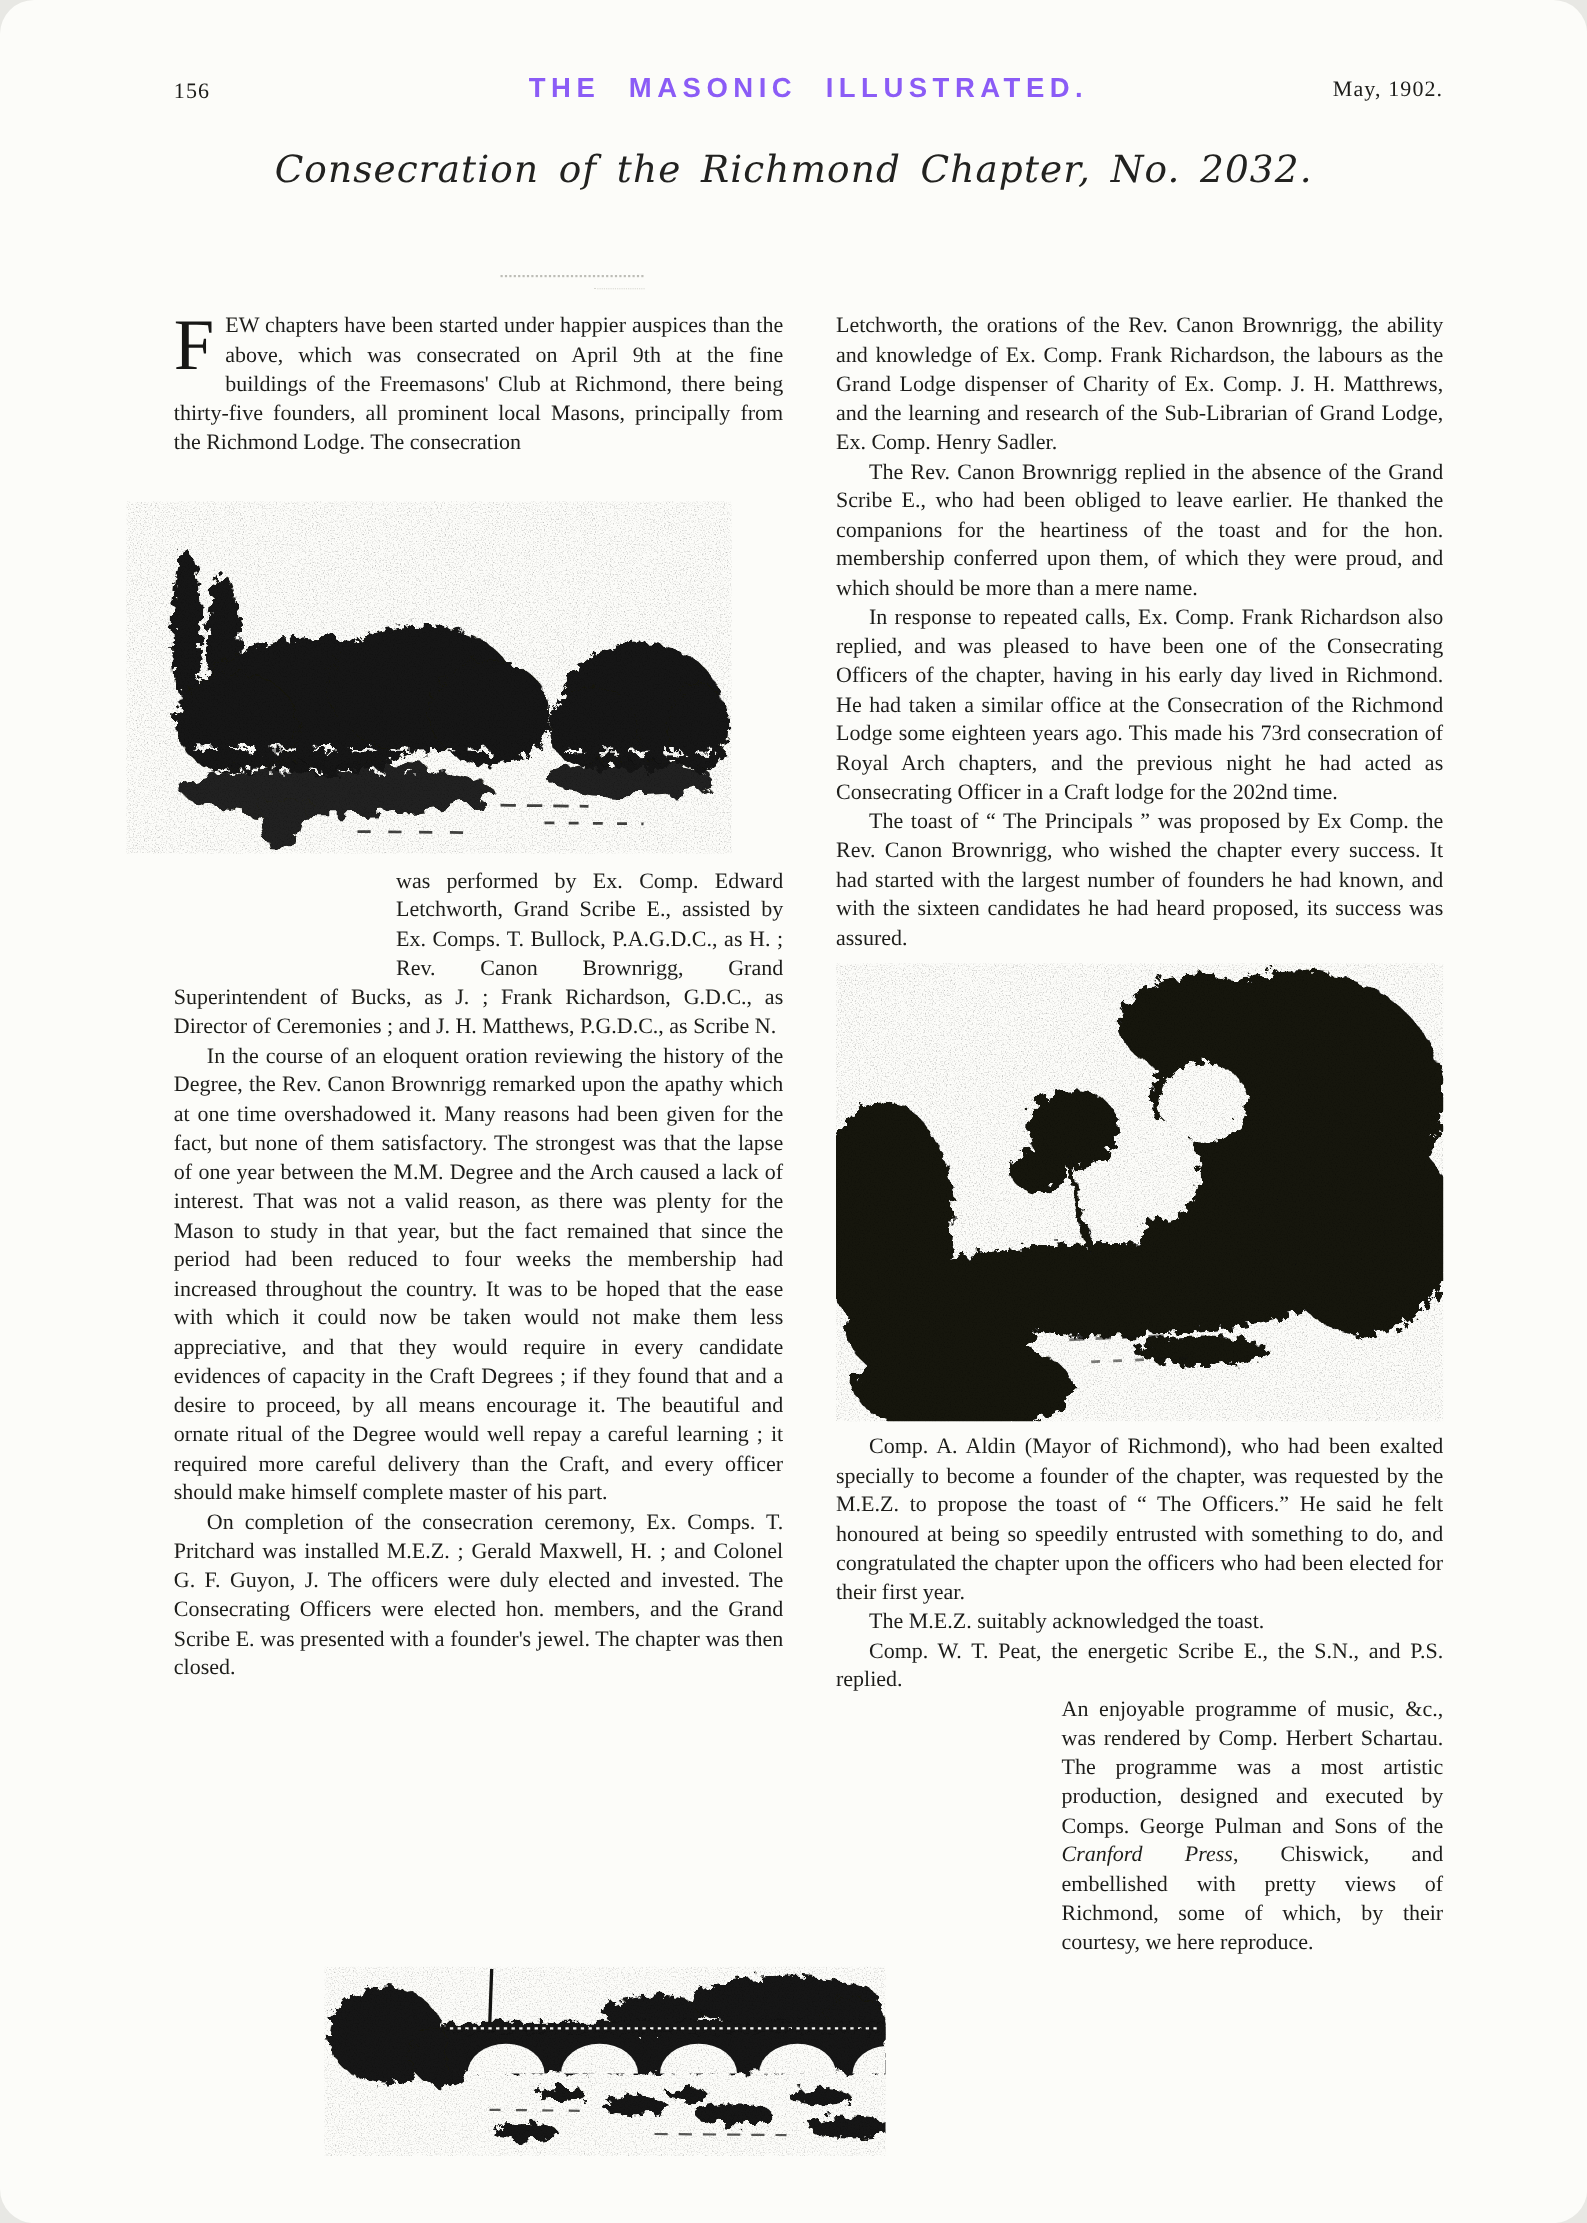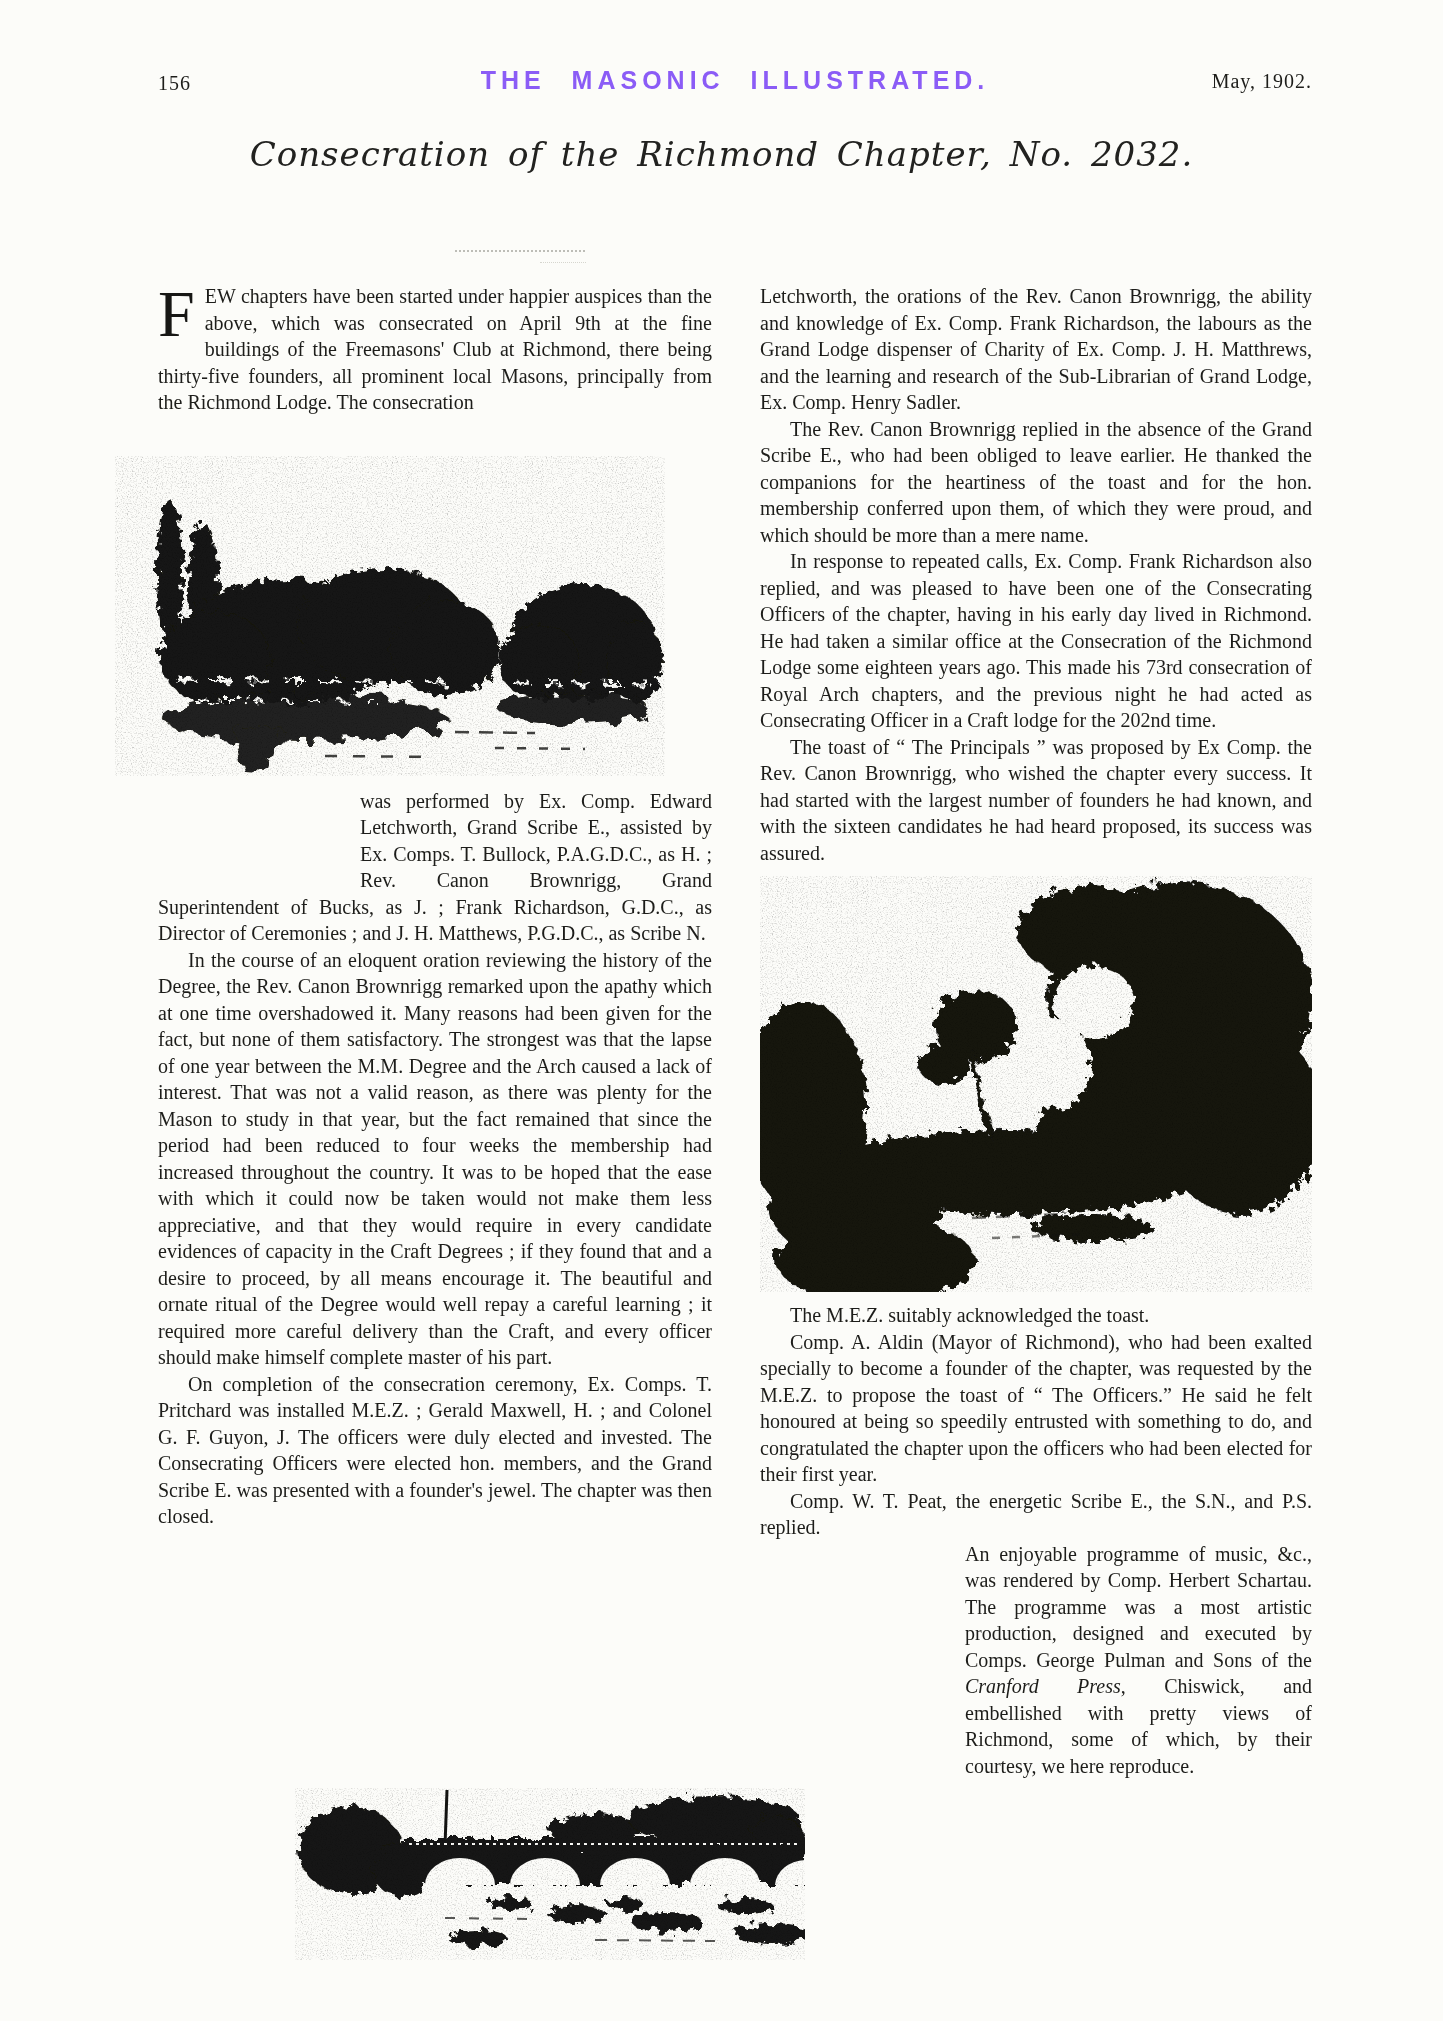--- a/index.html
+++ b/index.html
@@ -4,20 +4,21 @@
 <style>
   html,body{margin:0;padding:0;background:#e8e8e4;}
   #page{
     position:relative;
     width:1443px;height:2021px;
     margin:0 auto;
     background:#fcfcf9;
     font-family:"Liberation Serif",serif;
     color:#1d1d1a;
     overflow:hidden;
+    border-radius:31px;
   }
   
   .runhead{position:absolute;top:64px;left:158px;right:131px;height:36px;}
   .pgnum{position:absolute;left:0;top:8px;font-size:20px;letter-spacing:1px;}
   .masthead{
     position:absolute;left:0;right:0;top:2px;margin:0;text-align:center;
     font-family:"Liberation Sans",sans-serif;
     font-size:25px;font-weight:600;letter-spacing:5px;word-spacing:14px;color:#8b5cf6;
   }
   .issuedate{position:absolute;right:0;top:6px;font-size:20px;letter-spacing:1px;}
@@ -156,22 +157,22 @@
         </g>
         <path d="M212,176 q5,30 11,58 l9,28" stroke="#131310" stroke-width="5" fill="none" filter="url(#rough1)"></path>
         <g stroke="#131310" opacity="0.55" stroke-width="2.5">
           <line x1="212" y1="342" x2="304" y2="338" stroke-dasharray="14 10"></line>
           <line x1="232" y1="362" x2="332" y2="358" stroke-dasharray="8 12"></line>
         </g>
         <rect width="552" height="416" filter="url(#grain)" opacity="0.45"></rect>
       </svg>
     </figure>
 
+    <p class="ind">Comp. A. Aldin (Mayor of Richmond), who had been exalted specially to become a founder of the chapter, was requested by the M.E.Z. to propose the toast of “ The Officers.”  He said he felt honoured at being so speedily entrusted with something to do, and congratulated the chapter upon the officers who had been elected for their first year.</p>
     <p class="ind">The M.E.Z. suitably acknowledged the toast.</p>
-    <p class="ind">Comp. A. Aldin (Mayor of Richmond), who had been exalted specially to become a founder of the chapter, was requested by the M.E.Z. to propose the toast of “ The Officers.”  He said he felt honoured at being so speedily entrusted with something to do, and congratulated the chapter upon the officers who had been elected for their first year.</p>
     <p class="ind">Comp. W. T. Peat, the energetic Scribe E., the S.N., and P.S. replied.</p>
     <p class="narrowpara"><span>An enjoyable programme of music, &amp;c., was rendered by Comp. Herbert Schartau.  The programme was a most artistic production, designed and executed by Comps. George Pulman and Sons of the </span><i>Cranford Press</i><span>, Chiswick, and embellished with pretty views of Richmond, some of which, by their courtesy, we here reproduce.</span></p>
   </section>
 
   <figure class="fig fig-bridge" role="img" aria-label="Multi-arched Richmond Bridge over the Thames with boats below">
     <svg viewBox="0 0 510 172" preserveAspectRatio="none">
       <g filter="url(#rough1)" fill="#141412">
         <ellipse cx="55" cy="62" rx="52" ry="44"></ellipse>
         <ellipse cx="106" cy="82" rx="28" ry="26"></ellipse>
         <ellipse cx="300" cy="42" rx="46" ry="16"></ellipse>

